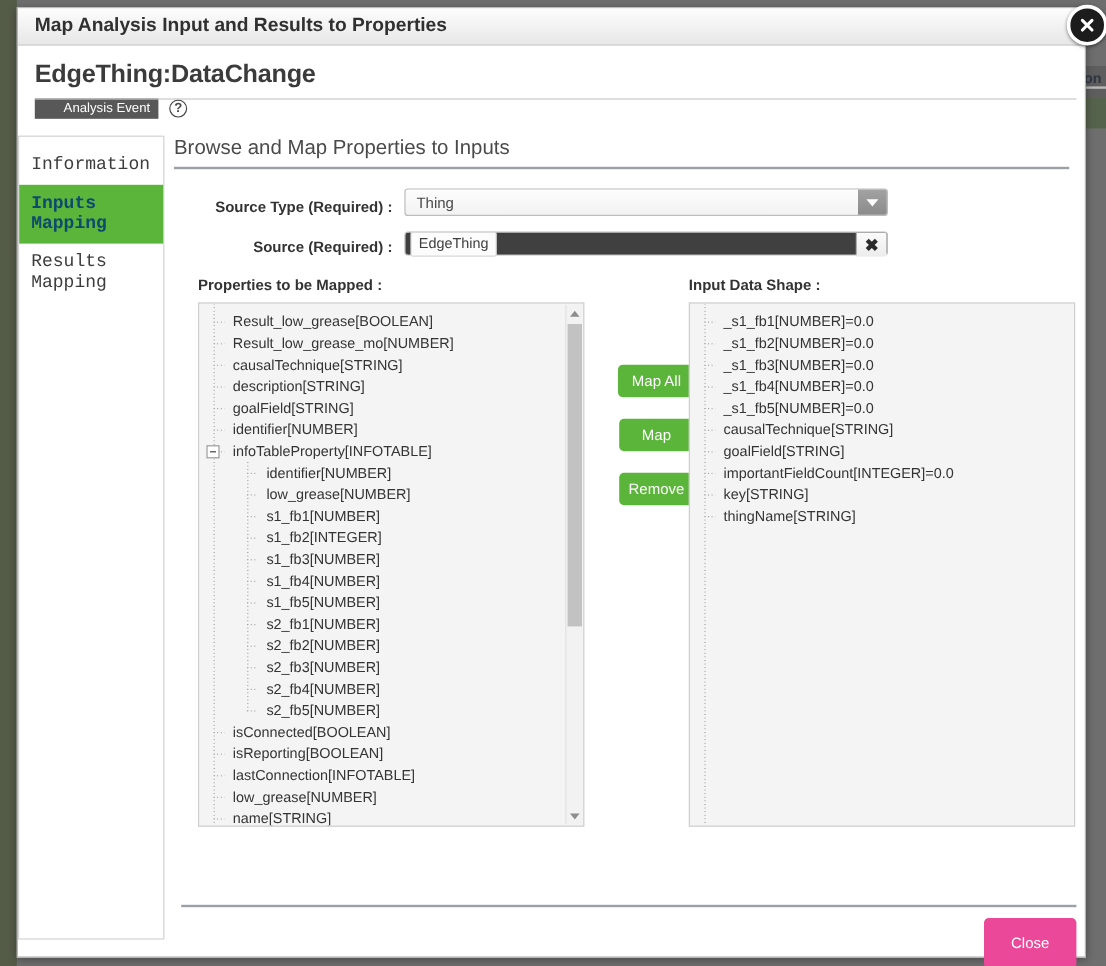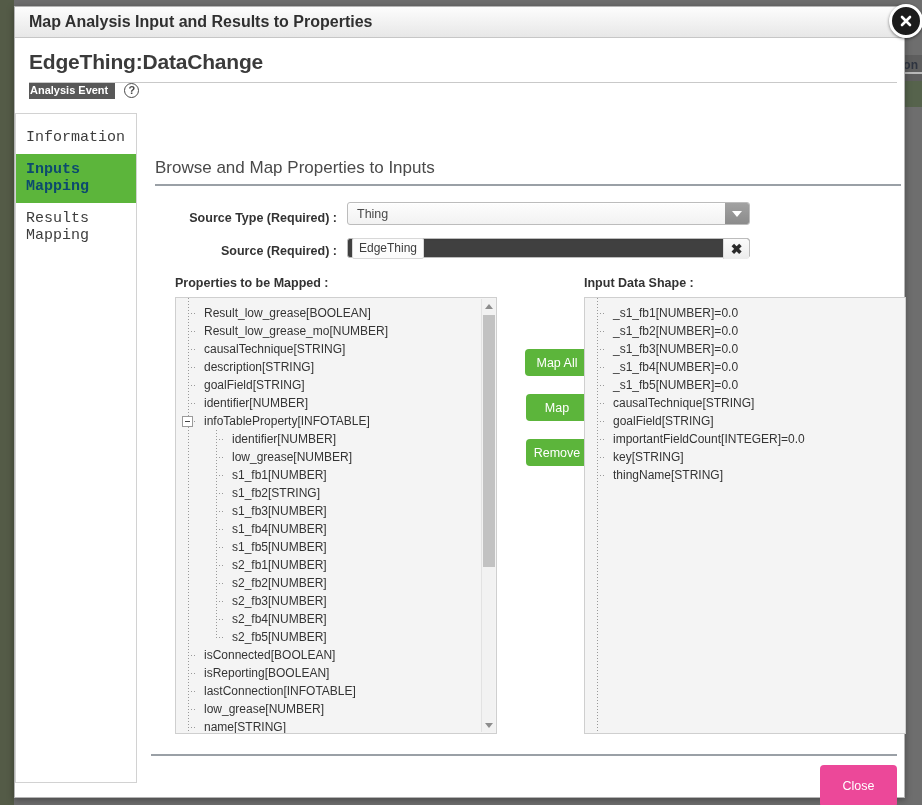--- a/index.html
+++ b/index.html
@@ -75,22 +75,22 @@
     font-size: 21px; font-weight: bold; color: #3b3b3b;
     letter-spacing: -0.2px;
   }
   .hdr-rule {
     position: absolute; left: 14px; top: 44px;
     width: 868px; height: 1px; background: #c9c9c9;
   }
   .hdr-meta { margin-top: 8px; display: flex; align-items: center; gap: 9px; }
   .badge {
     background: #585858; color: #fff;
-    font-size: 11px; padding: 2px 7px 3px 1px;
-    display: inline-block; line-height: 12px; font-weight: bold;
+    font-size: 11px; padding: 2px 7px 3px 24px;
+    display: inline-block; line-height: 12px;
   }
   .qmark {
     width: 15px; height: 15px; border-radius: 50%;
     border: 1.4px solid #4a4a4a; color: #4a4a4a;
     font-size: 11px; font-weight: bold;
     display: flex; align-items: center; justify-content: center;
     cursor: pointer; line-height: 1;
   }
 
   
@@ -107,23 +107,22 @@
     font-size: 15px; color: #3d3d3d;
     padding: 7px 0 8px 10px;
     cursor: pointer;
     font-family: Liberation Mono, monospace;
   }
   .side-item.active {
     background: #5cb53b; color: #0c4a6e; font-weight: bold;
   }
 
   .content {
-    position: absolute; left: 132px; top: 0px;
+    position: absolute; left: 122px; top: 0px;
     width: 755px;
-    margin-top: 45px;
   }
   .content-title {
     font-size: 17px; color: #4a4a4a;
     padding: 0 0 6px 8px;
   }
   .content-rule {
     width: 746px; height: 2px; background: #9aa0a6;
     margin: 0 0 16px 8px;
   }
 
@@ -365,21 +364,21 @@
                 <div class="titem"><span>Result_low_grease[BOOLEAN]</span></div>
                 <div class="titem"><span>Result_low_grease_mo[NUMBER]</span></div>
                 <div class="titem"><span>causalTechnique[STRING]</span></div>
                 <div class="titem"><span>description[STRING]</span></div>
                 <div class="titem"><span>goalField[STRING]</span></div>
                 <div class="titem"><span>identifier[NUMBER]</span></div>
                 <div class="titem"><span class="toggle"></span><span>infoTableProperty[INFOTABLE]</span></div>
                 <div class="titem lvl2"><span>identifier[NUMBER]</span></div>
                 <div class="titem lvl2"><span>low_grease[NUMBER]</span></div>
                 <div class="titem lvl2"><span>s1_fb1[NUMBER]</span></div>
-                <div class="titem lvl2"><span>s1_fb2[STRING]</span></div>
+                <div class="titem lvl2"><span>s1_fb2[INTEGER]</span></div>
                 <div class="titem lvl2"><span>s1_fb3[NUMBER]</span></div>
                 <div class="titem lvl2"><span>s1_fb4[NUMBER]</span></div>
                 <div class="titem lvl2"><span>s1_fb5[NUMBER]</span></div>
                 <div class="titem lvl2"><span>s2_fb1[NUMBER]</span></div>
                 <div class="titem lvl2"><span>s2_fb2[NUMBER]</span></div>
                 <div class="titem lvl2"><span>s2_fb3[NUMBER]</span></div>
                 <div class="titem lvl2"><span>s2_fb4[NUMBER]</span></div>
                 <div class="titem lvl2"><span>s2_fb5[NUMBER]</span></div>
                 <div class="titem"><span>isConnected[BOOLEAN]</span></div>
                 <div class="titem"><span>isReporting[BOOLEAN]</span></div>

